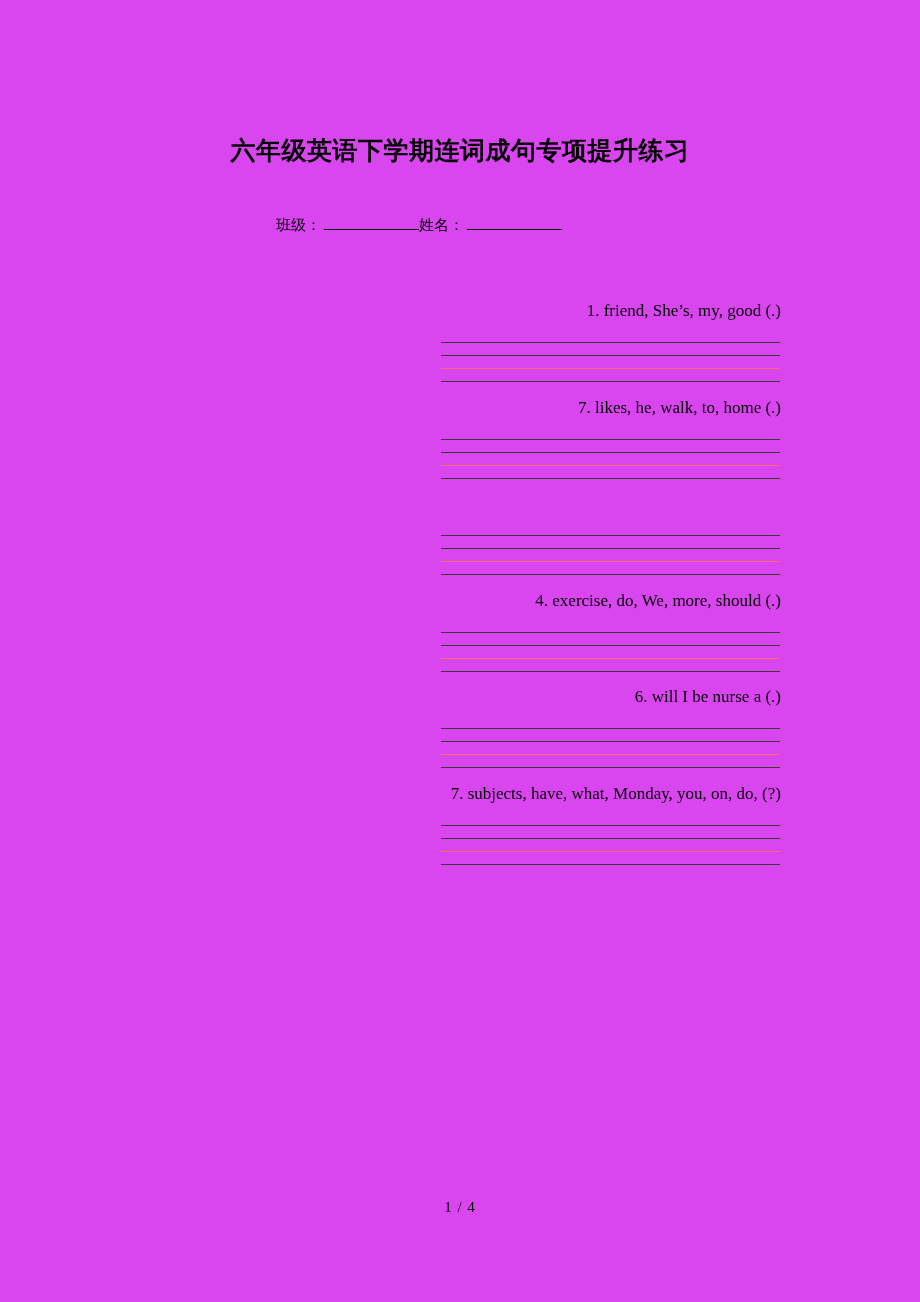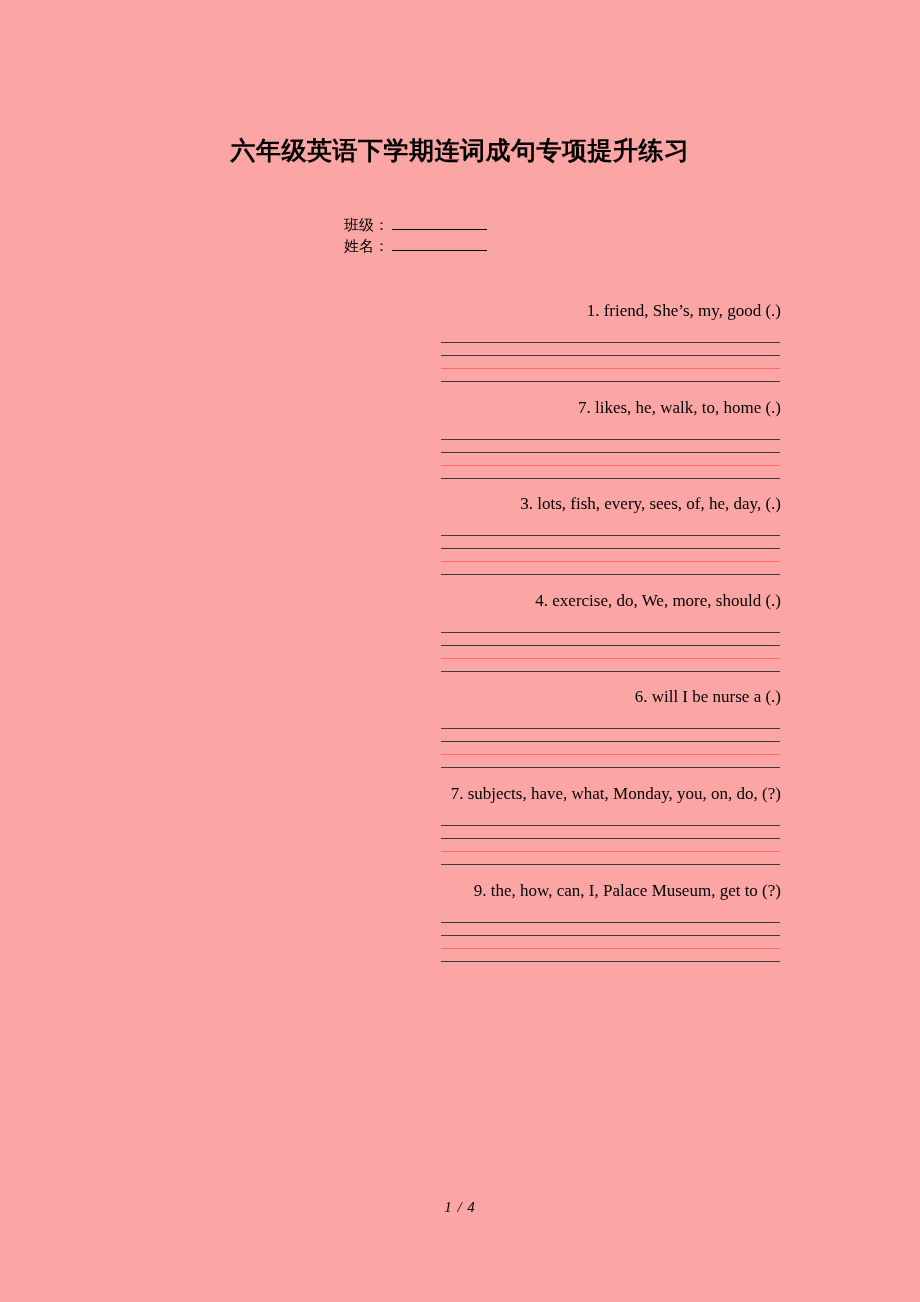--- a/index.html
+++ b/index.html
@@ -14,21 +14,21 @@
     position: relative;
     font-family: "Liberation Serif", "DejaVu Serif", serif;
     color: #000000;
     overflow: hidden;
   }
 
   .page {
     position: relative;
     width: 920px;
     height: 1302px;
-    background: #fca5a5;
+    background: #d946ef;
   }
 
   
   .doc-title {
     position: absolute;
     left: 0;
     top: 116px;
     width: 920px;
     text-align: center;
     font-size: 25px;
@@ -41,28 +41,27 @@
 
   
   .info-row {
     position: absolute;
     left: 276px;
     top: 214px;
     display: flex;
     align-items: baseline;
     font-size: 15px;
     font-family: "Liberation Sans", "DejaVu Sans", sans-serif;
-    flex-direction: column;
   }
   .info-field {
     display: flex;
     align-items: baseline;
     white-space: nowrap;
   }
-  .info-field.second { margin-left: 68px; }
+  .info-field.second { }
   .info-label { font-size: 15px; }
   .info-blank {
     display: inline-block;
     width: 95px;
     border-bottom: 1.4px solid #000;
     margin-left: 3px;
     height: 15px;
   }
 
   
@@ -114,21 +113,20 @@
   
   .footer {
     position: absolute;
     left: 0;
     top: 1199px;
     width: 920px;
     text-align: center;
     font-size: 15px;
     letter-spacing: 1px;
     font-family: "Liberation Serif", "DejaVu Serif", serif;
-    font-style: italic;
   }
 </style>
 </head>
 <body>
 
 <div class="page">
 
   <h1 class="doc-title">六年级英语下学期连词成句专项提升练习</h1>
 
   <div class="info-row">
@@ -155,21 +153,20 @@
       <div class="q-block">
         <div class="q-text">7. likes, he, walk, to, home (.)</div>
         <div class="staff">
           <div class="rule r1"></div>
           <div class="rule r2"></div>
           <div class="rule r3"></div>
           <div class="rule r4"></div>
         </div>
       </div>
       <div class="q-block">
-        <div class="q-text">3. lots, fish, every, sees, of, he, day, (.)</div>
         <div class="staff">
           <div class="rule r1"></div>
           <div class="rule r2"></div>
           <div class="rule r3"></div>
           <div class="rule r4"></div>
         </div>
       </div>
       <div class="q-block">
         <div class="q-text">4. exercise, do, We, more, should (.)</div>
         <div class="staff">
@@ -190,26 +187,17 @@
       </div>
       <div class="q-block">
         <div class="q-text">7. subjects, have, what, Monday, you, on, do, (?)</div>
         <div class="staff">
           <div class="rule r1"></div>
           <div class="rule r2"></div>
           <div class="rule r3"></div>
           <div class="rule r4"></div>
         </div>
       </div>
-      <div class="q-block">
-        <div class="q-text">9. the, how, can, I, Palace Museum, get to (?)</div>
-        <div class="staff">
-          <div class="rule r1"></div>
-          <div class="rule r2"></div>
-          <div class="rule r3"></div>
-          <div class="rule r4"></div>
-        </div>
-      </div>
     </div>
 
   <div class="footer">1 / 4</div>
 
 </div>
 
 </body></html>

